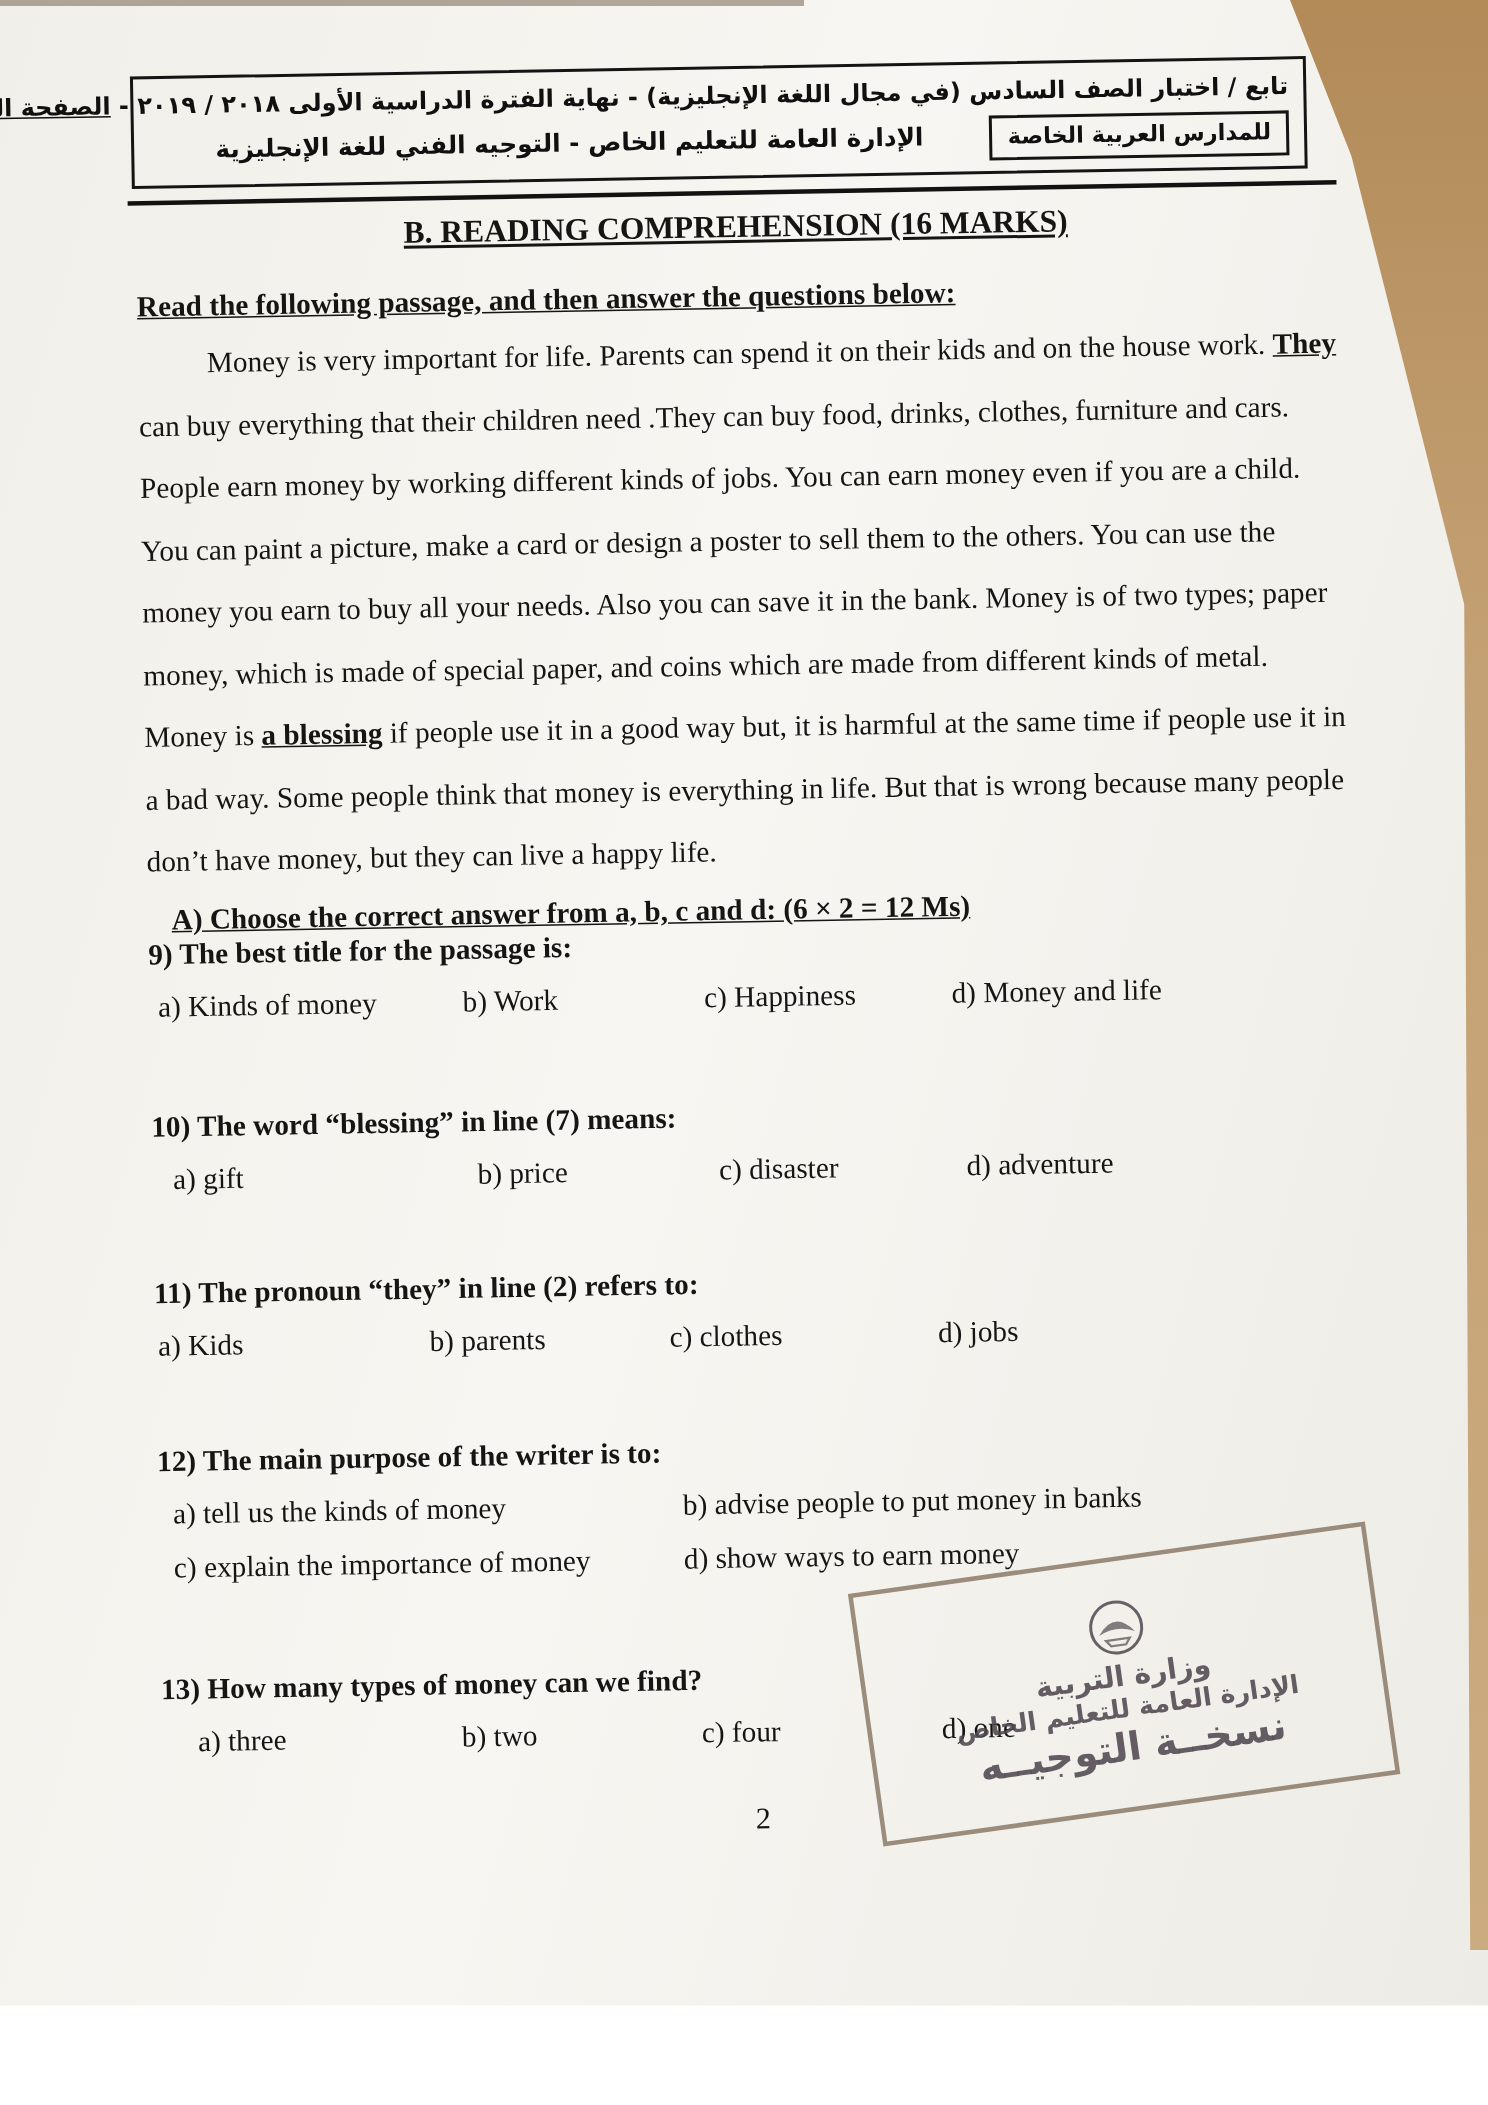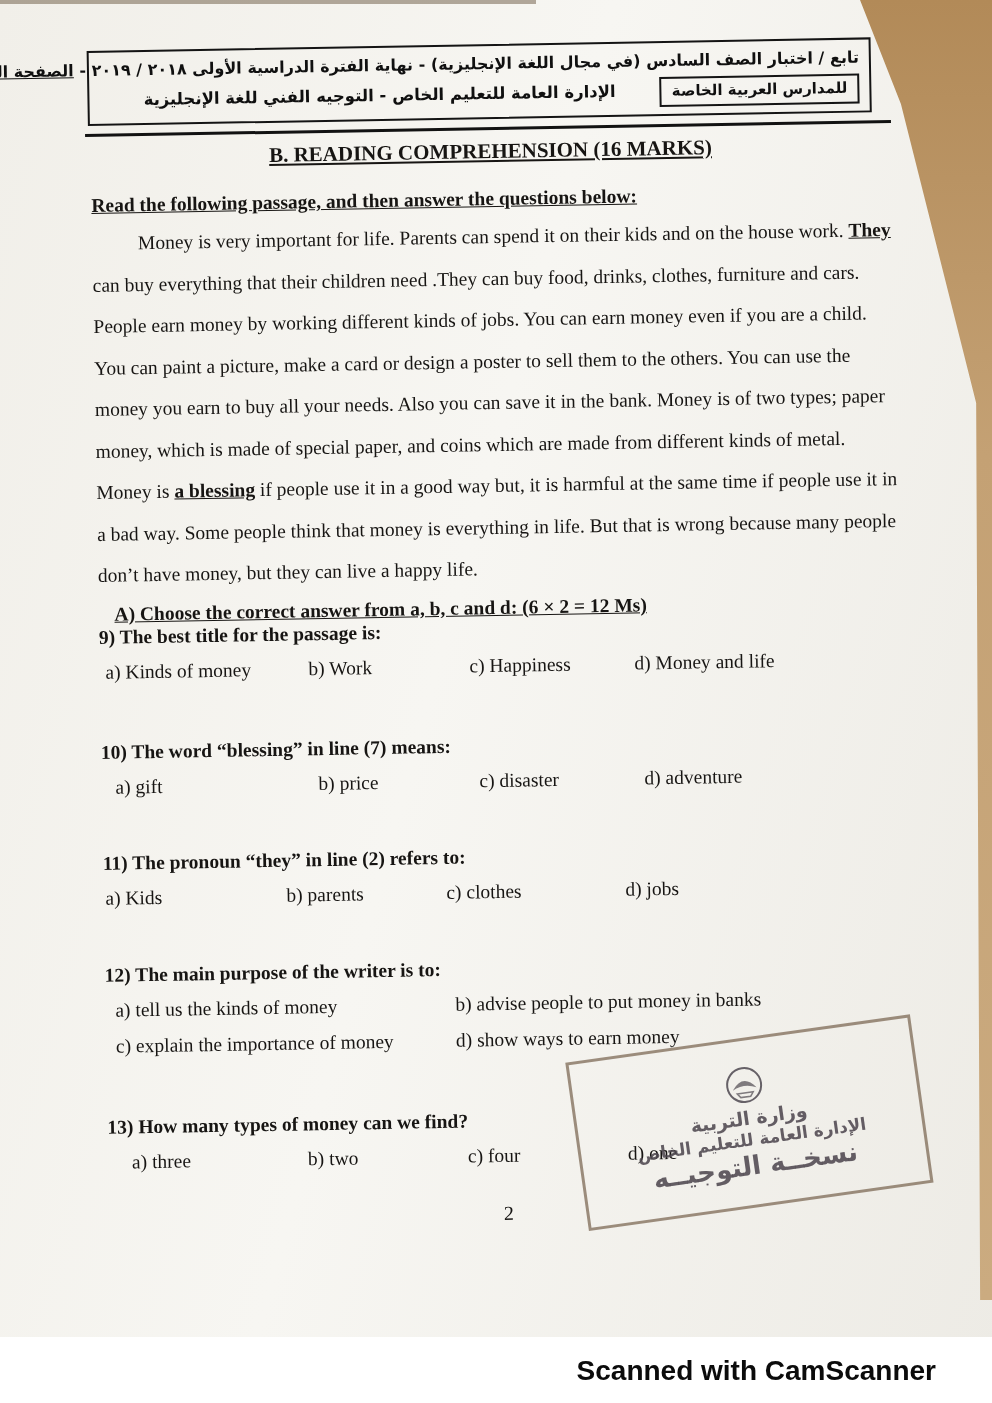--- a/index.html
+++ b/index.html
@@ -233,15 +233,14 @@
       <div class="stamp-line1">وزارة التربية</div>
       <div class="stamp-line2">الإدارة العامة للتعليم الخاص</div>
       <div class="stamp-line3">نسخــة التوجيــه</div>
     </div>
 
     <div class="page-number">2</div>
 
   </div>
 
   <div class="footer-strip"></div>
-  <div class="camscanner">Scanned with CamScanner</div>
 
 </div>
 
 </body></html>

